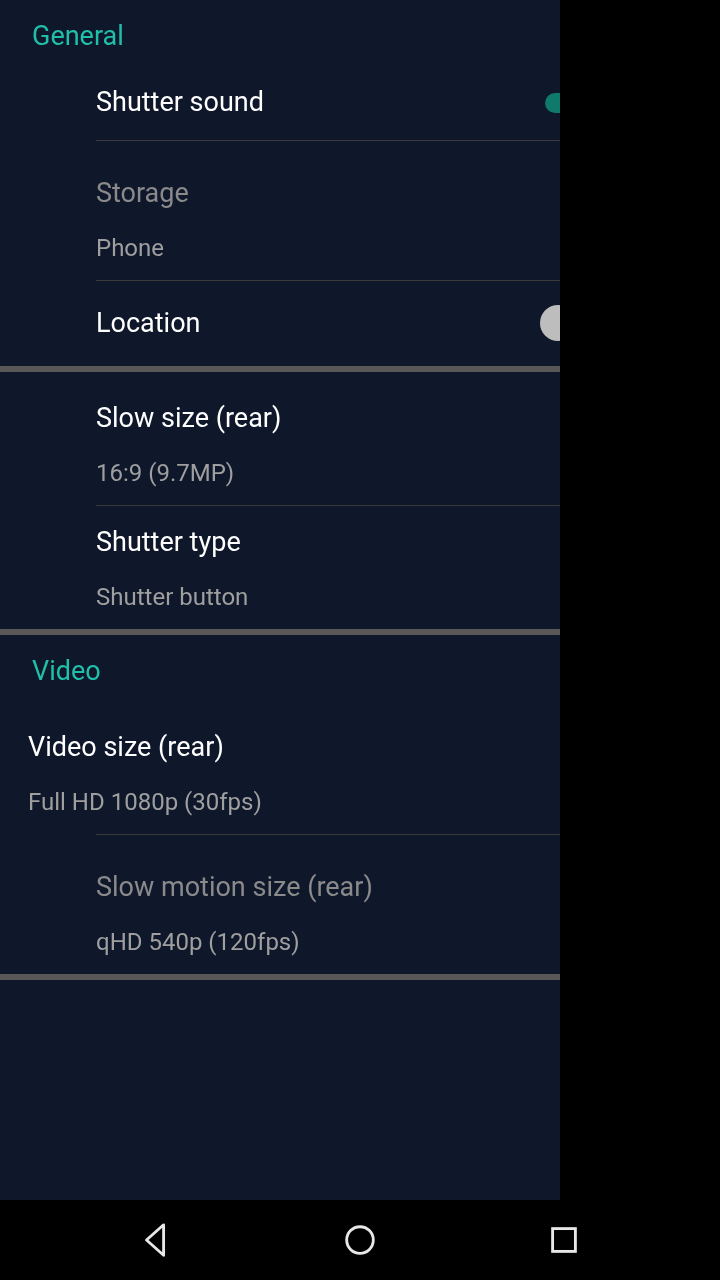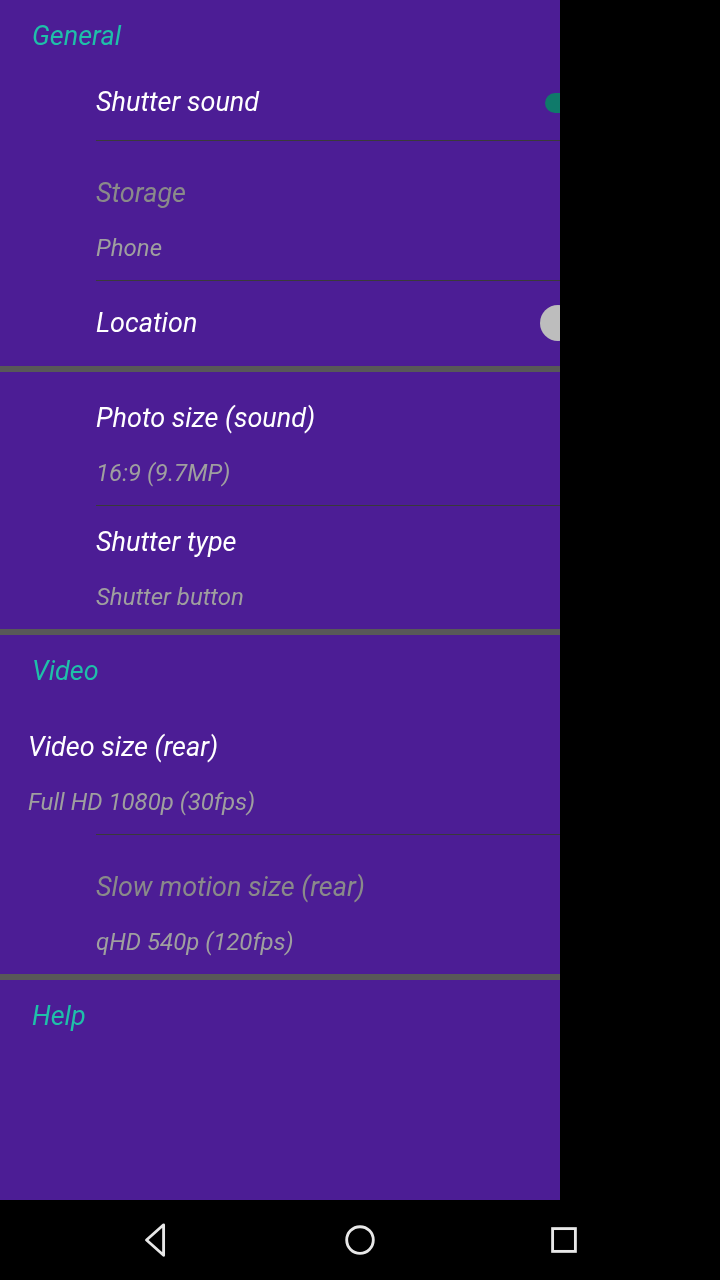--- a/index.html
+++ b/index.html
@@ -1,17 +1,17 @@
 <!DOCTYPE html>
 <html><head>
 <meta charset="utf-8">
 <style>
   * { box-sizing: border-box; margin: 0; padding: 0; }
   html, body { width: 720px; height: 1280px; background: #000; color: #fff; font-family: Roboto, "Helvetica Neue", Arial, sans-serif; overflow: hidden; }
-  .screen { width: 640px; height: 1280px; background: #4c1d95; position: relative; font-style: italic; }
+  .screen { width: 640px; height: 1280px; background: #0f172a; position: relative; }
   .content { height: 1200px; overflow: hidden; }
   .section-header { color: #1fbfa9; font-size: 27px; padding: 20px 32px 14px 32px; font-weight: 400; }
   .item { padding: 18px 32px 18px 96px; position: relative; }
   .item-title { color: #ffffff; font-size: 27px; line-height: 1.4; }
   .item-title.disabled { color: #8a8a8a; margin-top: 16px; }
   .item-sub { color: #9f9f9f; font-size: 24px; margin-top: 21px; }
   .divider { height: 1px; background: #3a3a3a; margin-left: 96px; margin-right: 0; }
   .section-divider { height: 6px; background: #585858; width: 640px; }
   .toggle { position: absolute; right: 40px; top: 50%; transform: translateY(-50%); width: 60px; height: 36px; }
   .toggle-track { position: absolute; width: 50px; height: 20px; border-radius: 10px; top: 8px; left: 5px; }
@@ -53,21 +53,21 @@
       <div class="toggle off">
         <div class="toggle-track"></div>
         <div class="toggle-thumb"></div>
       </div>
     </div>
 
     <div class="section-divider"></div>
 
 
     <div class="item" style="padding-top:28px;">
-      <div class="item-title">Photo size (sound)</div>
+      <div class="item-title">Slow size (rear)</div>
       <div class="item-sub">16:9 (9.7MP)</div>
     </div>
     <div class="divider"></div>
 
     <div class="item">
       <div class="item-title">Shutter type</div>
       <div class="item-sub">Shutter button</div>
     </div>
 
     <div class="section-divider"></div>
@@ -80,21 +80,20 @@
     </div>
     <div class="divider"></div>
 
     <div class="item">
       <div class="item-title disabled">Slow motion size (rear)</div>
       <div class="item-sub">qHD 540p (120fps)</div>
     </div>
 
     <div class="section-divider"></div>
 
-    <div class="section-header">Help</div>
 
   </div>
 
   <div class="right-pad"></div>
 
   <div class="navbar">
     <div class="nav-btn">
       <svg viewBox="0 0 40 40">
           <path d="M28 4 L10 20 L28 36 Z" stroke-linejoin="round"></path>
         </svg>

